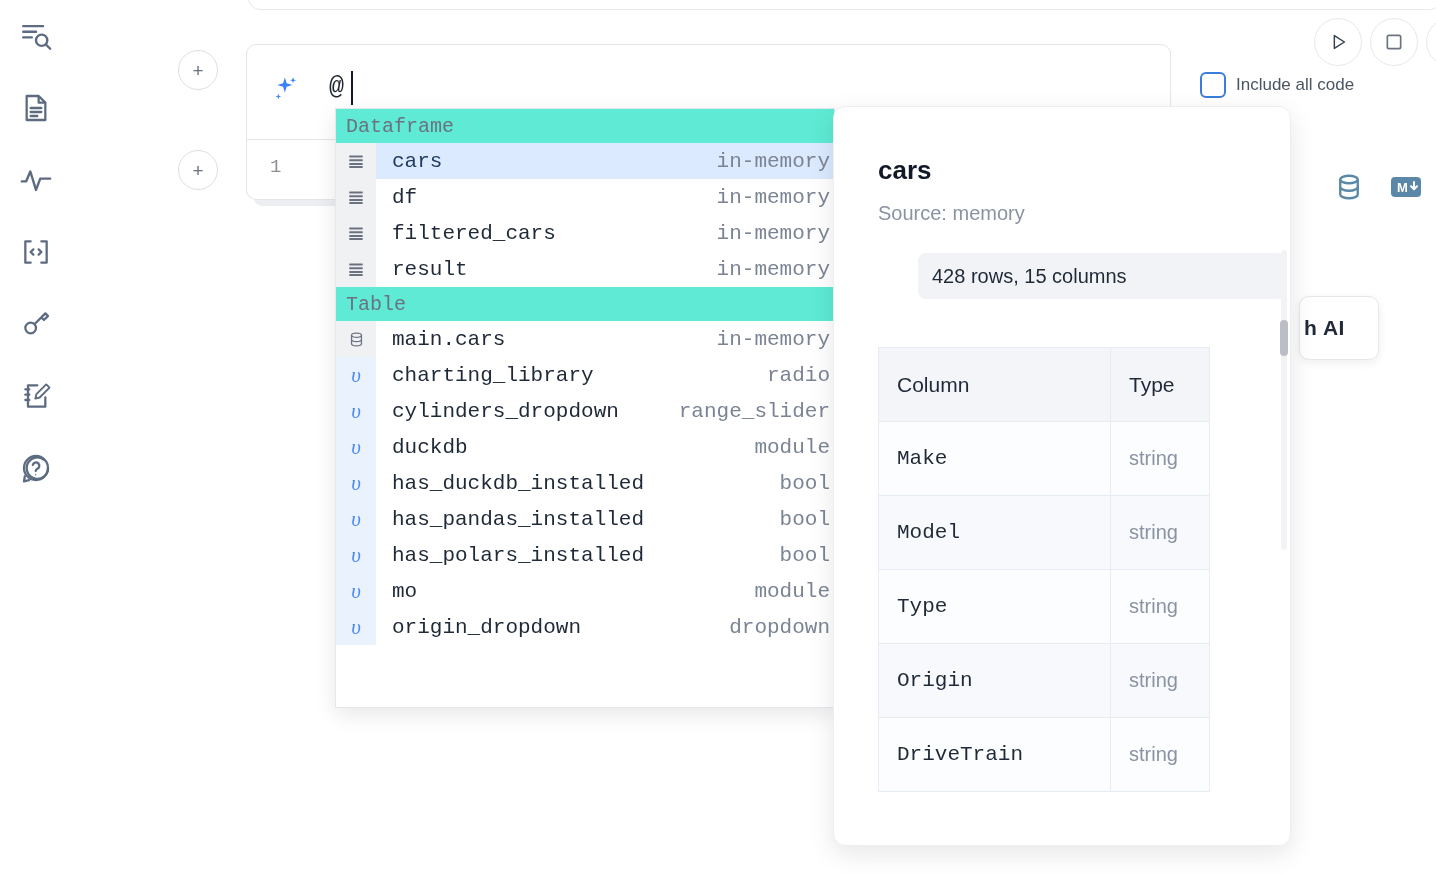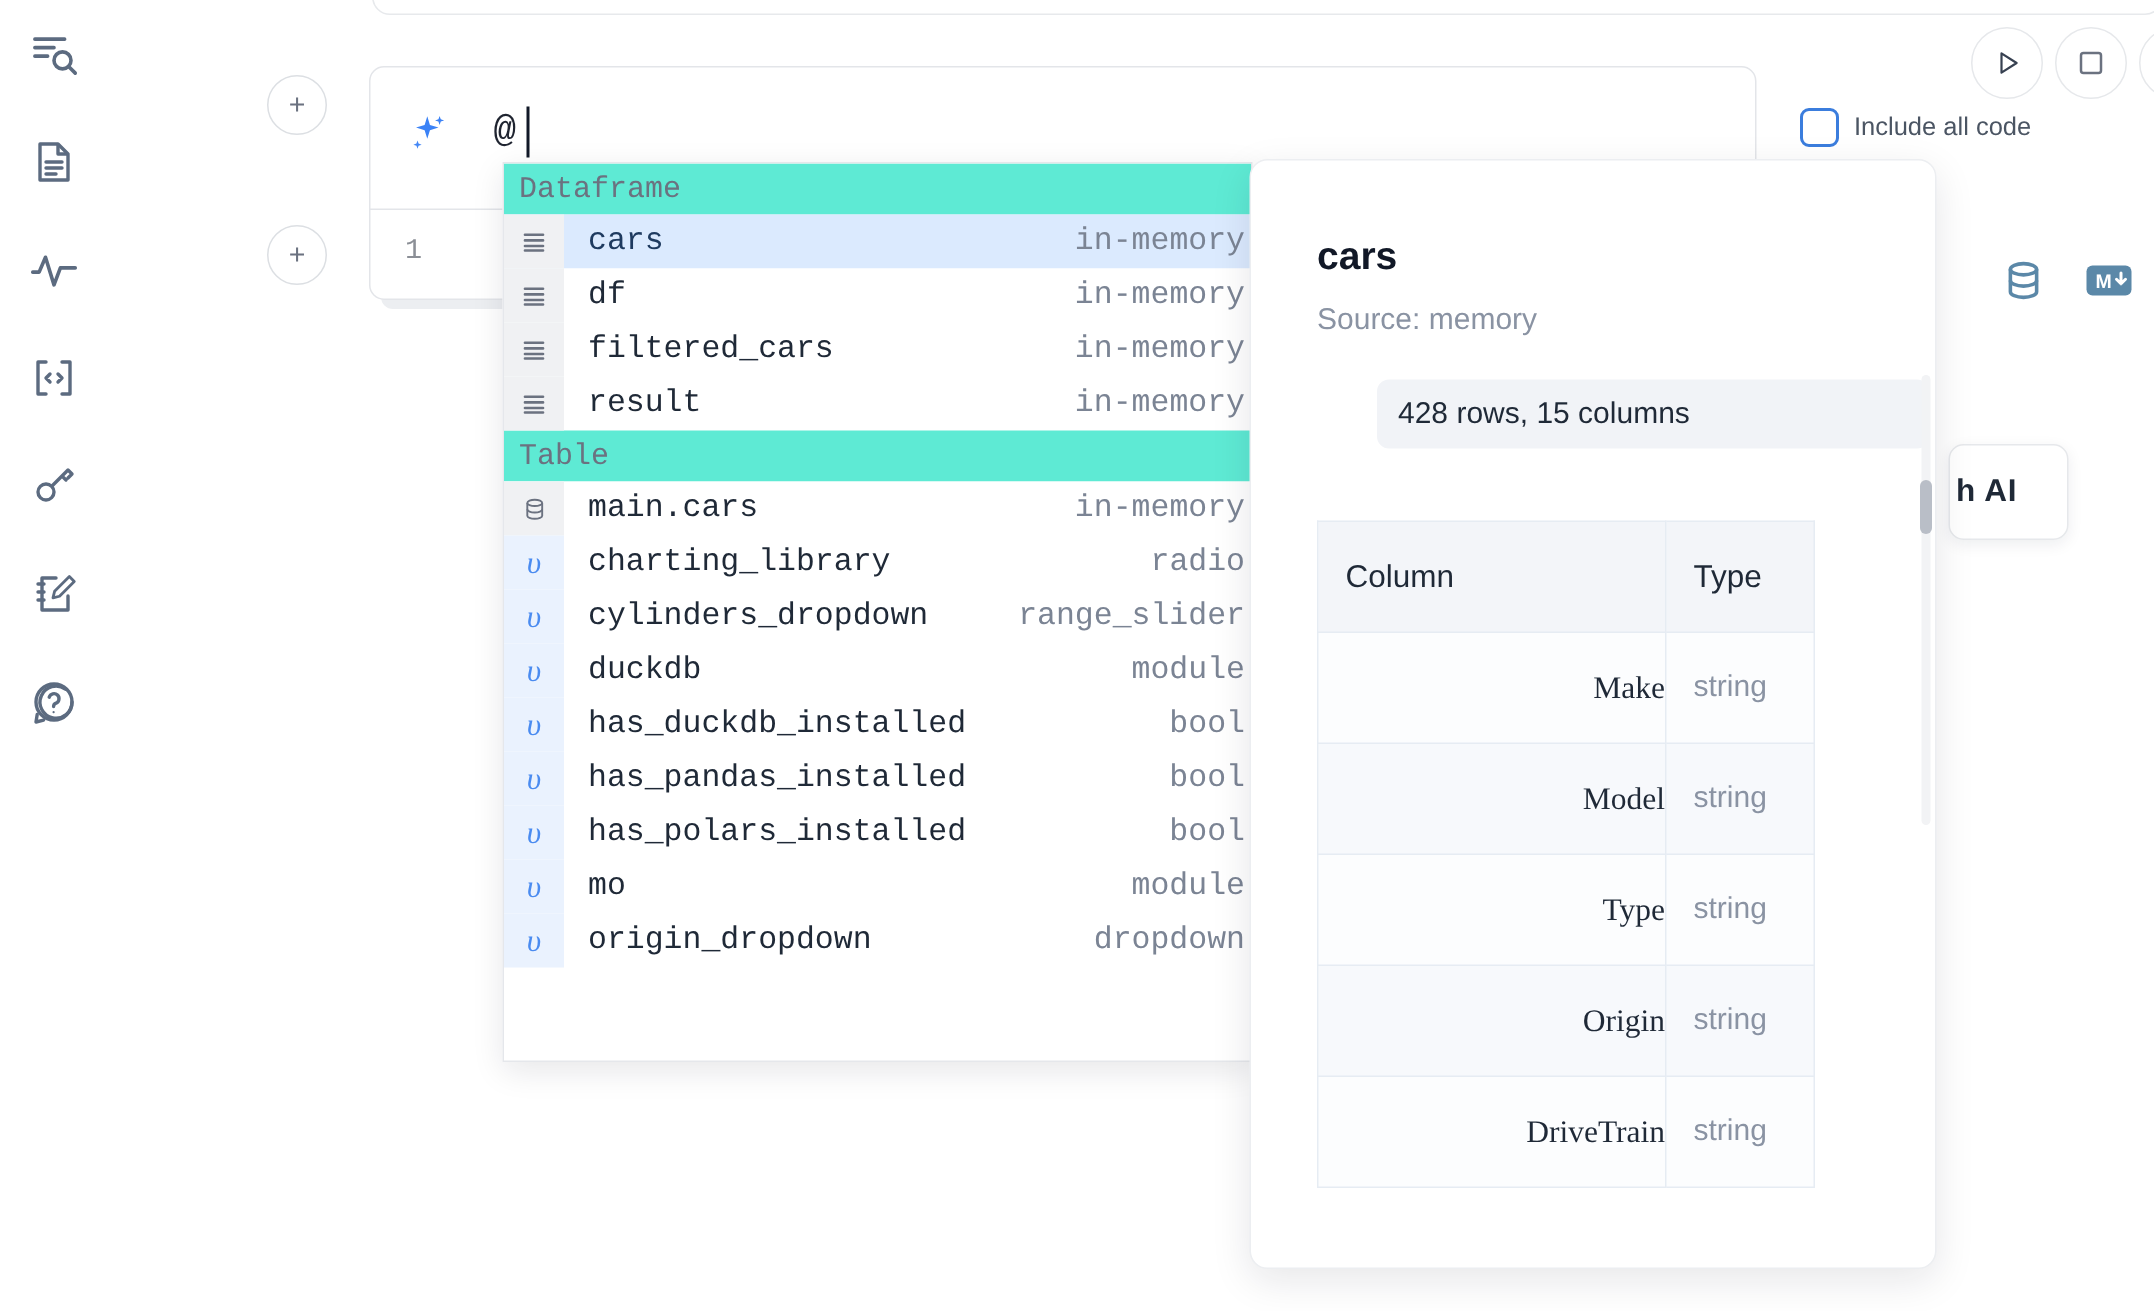--- a/index.html
+++ b/index.html
@@ -144,21 +144,21 @@
     font-size: 20px; color: #1f2937; margin-left: 40px;
   }
   .d-table { position: absolute; left: 44px; top: 240px; width: 332px; border-collapse: collapse; }
   .d-table th, .d-table td {
     border: 1px solid #e6ecf3; height: 74px; text-align: left; padding-left: 18px;
     font-weight: 400;
   }
   .d-table th { background: #f3f5f9; font-size: 21px; color: #1f2937;
                 font-family: "Liberation Sans", sans-serif; }
   .d-table th:nth-child(1) { width: 232px; }
-  .d-table td.col { font-family: Liberation Serif, serif; font-size: 21px; color: #1f2937; text-align: right; }
+  .d-table td.col { font-family: Liberation Mono, monospace; font-size: 21px; color: #1f2937; }
   .d-table td.typ { font-family: "Liberation Sans", sans-serif; font-size: 20px; color: #8a93a3; }
   .d-table tr:nth-child(odd) td { background: #fcfdfe; }
   .d-table tr:nth-child(even) td { background: #f7f9fc; }
 
   .d-scroll {
     position: absolute; left: 1281px; top: 250px; width: 6px; height: 300px;
     background: #f2f3f5; border-radius: 3px;
   }
   .d-scroll-thumb {
     position: absolute; left: 1280px; top: 320px; width: 8px; height: 36px;

